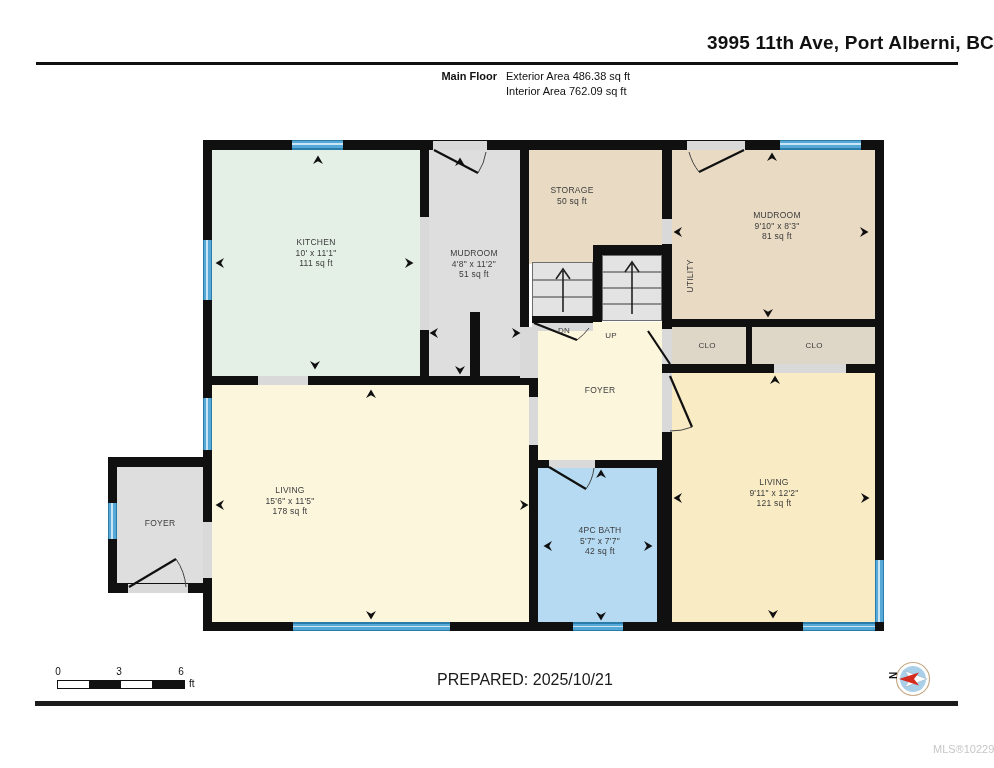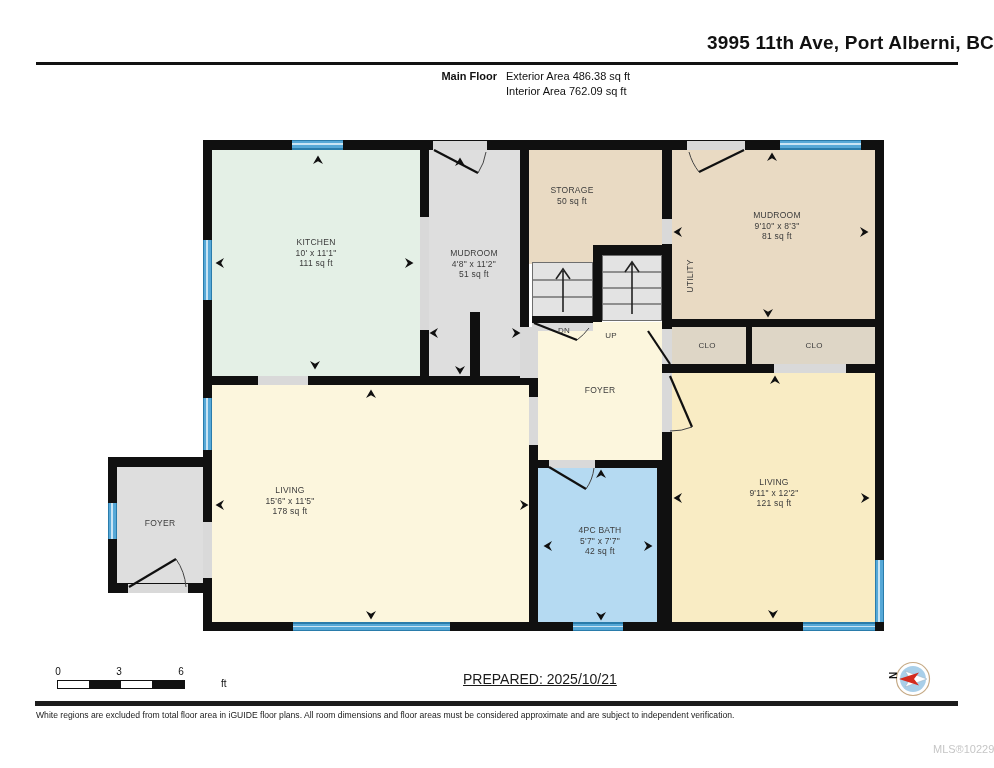--- a/index.html
+++ b/index.html
@@ -13,25 +13,25 @@
   .stairs{position:absolute;background:#e3e3e3;border:1px solid #6e6e6e;box-sizing:border-box;}
   .rlabel{position:absolute;transform:translate(-50%,-50%);text-align:center;font-size:8.5px;line-height:10.5px;color:#3b3b3b;letter-spacing:.25px;white-space:nowrap;}
   .rlabel span{display:block;}
   .rlabel-rot{transform:translate(-50%,-50%) rotate(-90deg);}
   .hdr-title{position:absolute;left:0;top:32px;width:994px;text-align:right;font-size:19px;font-weight:bold;letter-spacing:.2px;}
   .hdr-rule{position:absolute;left:36px;top:62px;width:922px;height:3px;background:#111;}
   .floor-label{position:absolute;left:0;top:70px;width:497px;text-align:right;font-size:11px;font-weight:bold;}
   .area-line{position:absolute;left:506px;font-size:11px;}
   .foot-band{position:absolute;left:35px;top:701px;width:923px;height:5px;background:#1c1c1c;}
   .disclaimer{position:absolute;left:36px;top:710px;width:920px;font-size:8.6px;color:#1a1a1a;}
-  .prepared{position:absolute;left:463px;top:671px;font-size:14px;color:#1a1a1a;text-decoration:underline;}
+  .prepared{position:absolute;left:437px;top:671px;font-size:16px;color:#1a1a1a;}
   .mls{position:absolute;left:933px;top:743px;font-size:11px;color:#c6c6c6;}
   .tick{position:absolute;top:666px;font-size:10px;transform:translateX(-50%);}
   .sbar{position:absolute;left:57px;top:680px;width:126px;height:7px;border:1px solid #111;background:linear-gradient(to right,#fff 0 25%,#111 25% 50%,#fff 50% 75%,#111 75% 100%);}
-  .ft-lbl{position:absolute;left:189px;top:678px;font-size:10px;margin-left:32px;}
+  .ft-lbl{position:absolute;left:189px;top:678px;font-size:10px;}
   svg{position:absolute;left:0;top:0;}
 </style>
 </head>
 <body>
 
 <div class="page">
 
   <div class="hdr-title">3995 11th Ave, Port Alberni, BC</div>
   <div class="hdr-rule"></div>
   <div class="floor-label">Main Floor</div>
@@ -229,16 +229,15 @@
 
   <svg style="left:884px;top:656px;" width="58" height="48" viewBox="0 0 58 48">
     <circle cx="29" cy="23" r="16.5" fill="#ffffff" stroke="#c6ab87" stroke-width="1.2"></circle>
     <circle cx="29" cy="23" r="13" fill="#a9cfe9"></circle>
     <polygon points="43,23 21,15 26,23 21,31" fill="#ffffff" stroke="#9db6c6" stroke-width="0.6"></polygon>
     <polygon points="15,23 35,16.5 30,23 35,29.5" fill="#d42b1e"></polygon>
     <text x="9" y="27" font-size="10" font-weight="bold" fill="#111" transform="rotate(-90 9 23)">N</text>
   </svg>
 
   <div class="foot-band"></div>
-  <div class="disclaimer">White regions are excluded from total floor area in iGUIDE floor plans. All room dimensions and floor areas must be considered approximate and are subject to independent verification.</div>
   <div class="mls">MLS®1022926</div>
 
 </div>
 
 </body></html>

